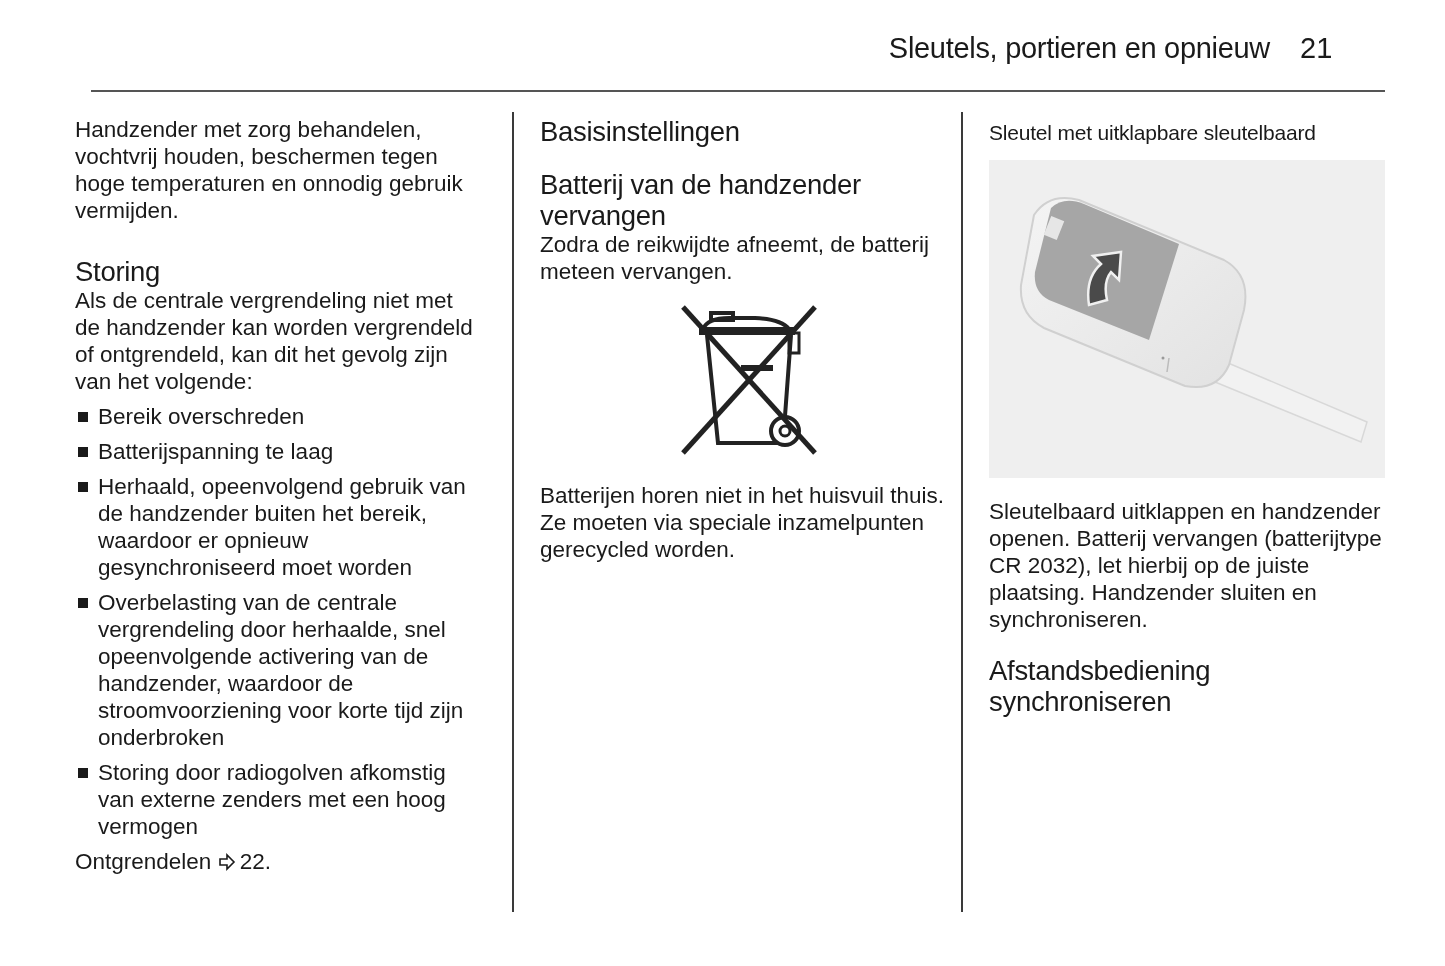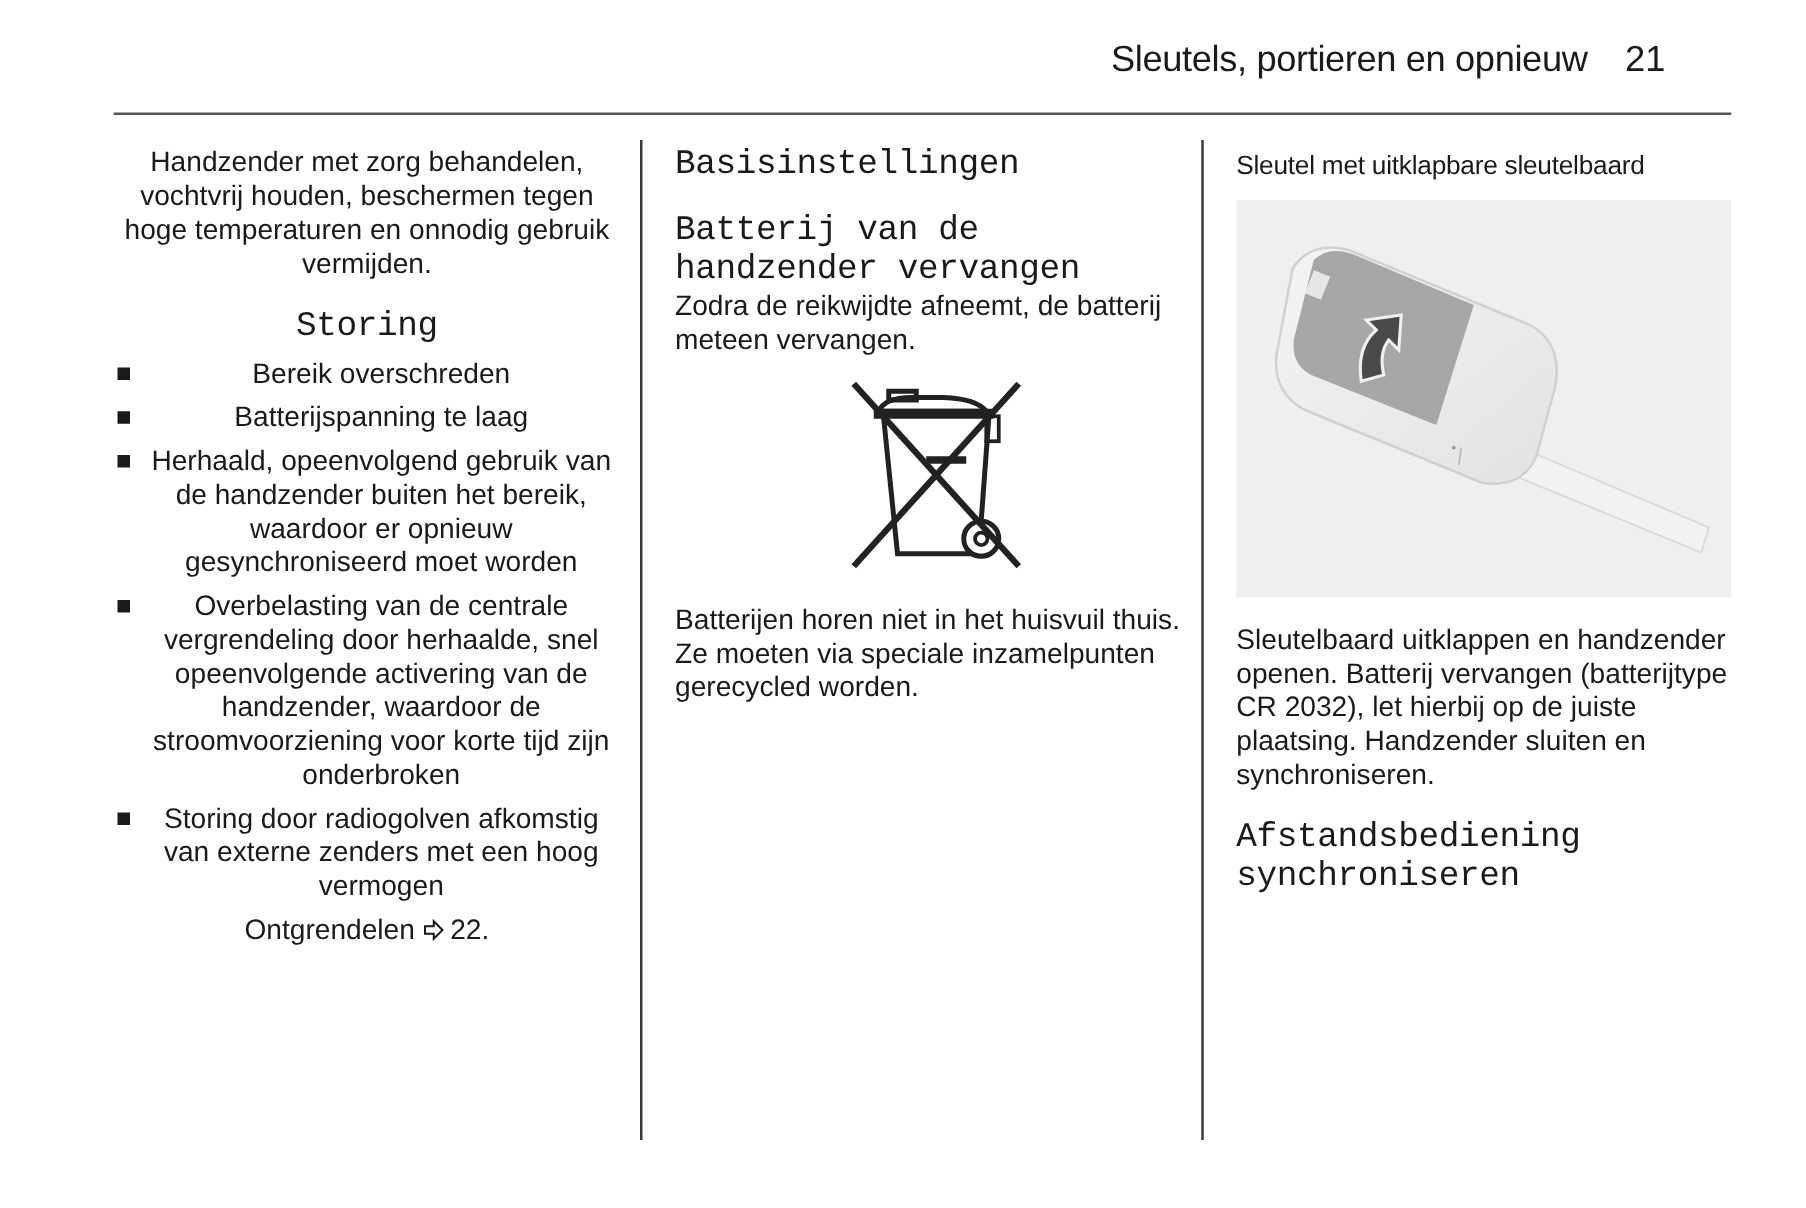--- a/index.html
+++ b/index.html
@@ -16,27 +16,27 @@
     font-size: 29px; line-height: 40px;
   }
   .header-rule {
     position: absolute; top: 90px; left: 91px; width: 1294px; height: 2px; background: #555;
   }
   .col-divider { position: absolute; width: 2px; background: #3a3a3a; }
   .col-divider.d1 { left: 512px; top: 112px; height: 800px; }
   .col-divider.d2 { left: 961px; top: 112px; height: 800px; }
 
   .column { position: absolute; font-size: 22.5px; line-height: 27px; }
-  .col1 { left: 91px; top: 116px; width: 405px; text-align: center; }
+  .col1 { left: 75px; top: 116px; width: 405px; }
   .col2 { left: 540px; top: 116px; width: 405px; }
   .col3 { left: 989px; top: 120px; width: 400px; }
 
   p { margin: 0; }
-  h2 { margin: 0; font-weight: normal; font-size: 27.5px; line-height: 31px; letter-spacing: -0.3px; font-family: Liberation Mono, monospace; }
-  .col1 h2 { margin-top: 22px; }
+  h2 { margin: 0; font-weight: normal; font-size: 27.5px; line-height: 31px; letter-spacing: -0.3px; }
+  .col1 h2 { margin-top: 32px; }
   .col2 h2.h-batt { margin-top: 22px; }
   .col3 h2 { margin-top: 22px; }
   .col3 .subheading { font-size: 21px; line-height: 26px; letter-spacing: -0.2px; }
 
   ul.bullets { list-style: none; margin: 8px 0 0 0; padding: 0; }
   ul.bullets li { position: relative; padding-left: 23px; margin-bottom: 8px; }
   ul.bullets li .bullet {
     position: absolute; left: 3px; top: 9px; width: 10px; height: 10px; background: #1a1a1a;
   }
   .ref-icon { display: inline-block; width: 18px; height: 18px; margin-right: 4px; vertical-align: -2px; }
@@ -56,20 +56,21 @@
   <div class="page-number">21</div>
   <div class="header-rule"></div>
 </div>
 
 <div class="col-divider d1"></div>
 <div class="col-divider d2"></div>
 
 <div class="column col1">
   <p>Handzender met zorg behandelen, vochtvrij houden, beschermen tegen hoge temperaturen en onnodig gebruik vermijden.</p>
   <h2>Storing</h2>
+  <p>Als de centrale vergrendeling niet met de handzender kan worden vergrendeld of ontgrendeld, kan dit het gevolg zijn van het volgende:</p>
   <ul class="bullets">
     <li><span class="bullet"></span><span>Bereik overschreden</span></li>
     <li><span class="bullet"></span><span>Batterijspanning te laag</span></li>
     <li><span class="bullet"></span><span>Herhaald, opeenvolgend gebruik van de handzender buiten het bereik, waardoor er opnieuw gesynchroniseerd moet worden</span></li>
     <li><span class="bullet"></span><span>Overbelasting van de centrale vergrendeling door herhaalde, snel opeenvolgende activering van de handzender, waardoor de stroomvoorziening voor korte tijd zijn onderbroken</span></li>
     <li><span class="bullet"></span><span>Storing door radiogolven afkomstig van externe zenders met een hoog vermogen</span></li>
   </ul>
   <p>
     <span>Ontgrendelen</span>
     <svg class="ref-icon" viewBox="0 0 18 18">

